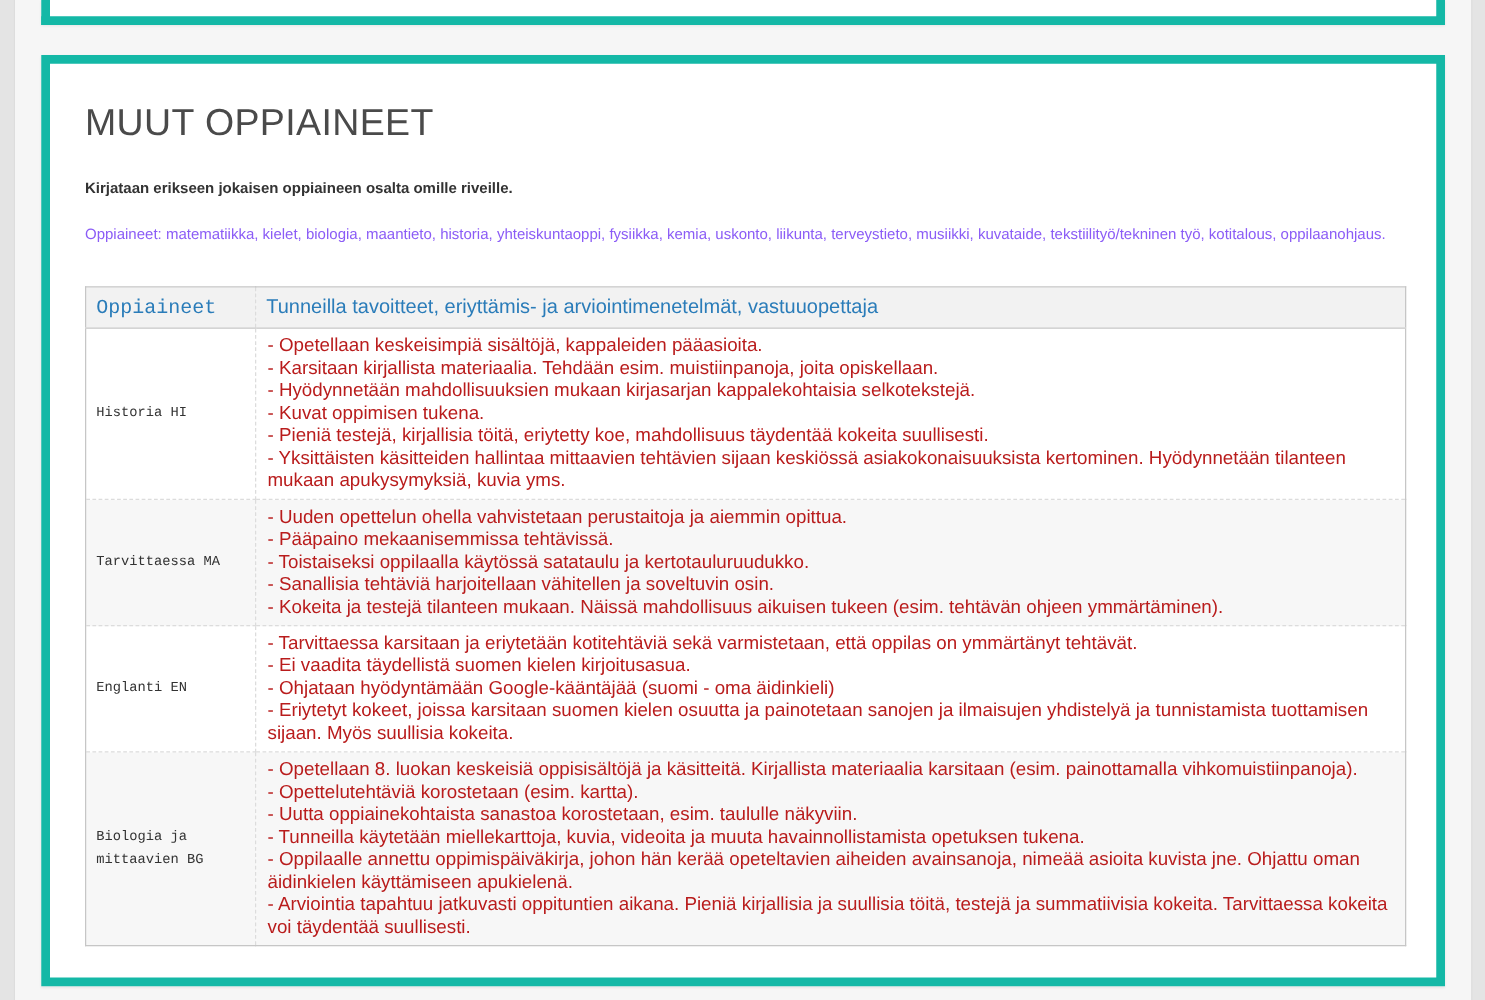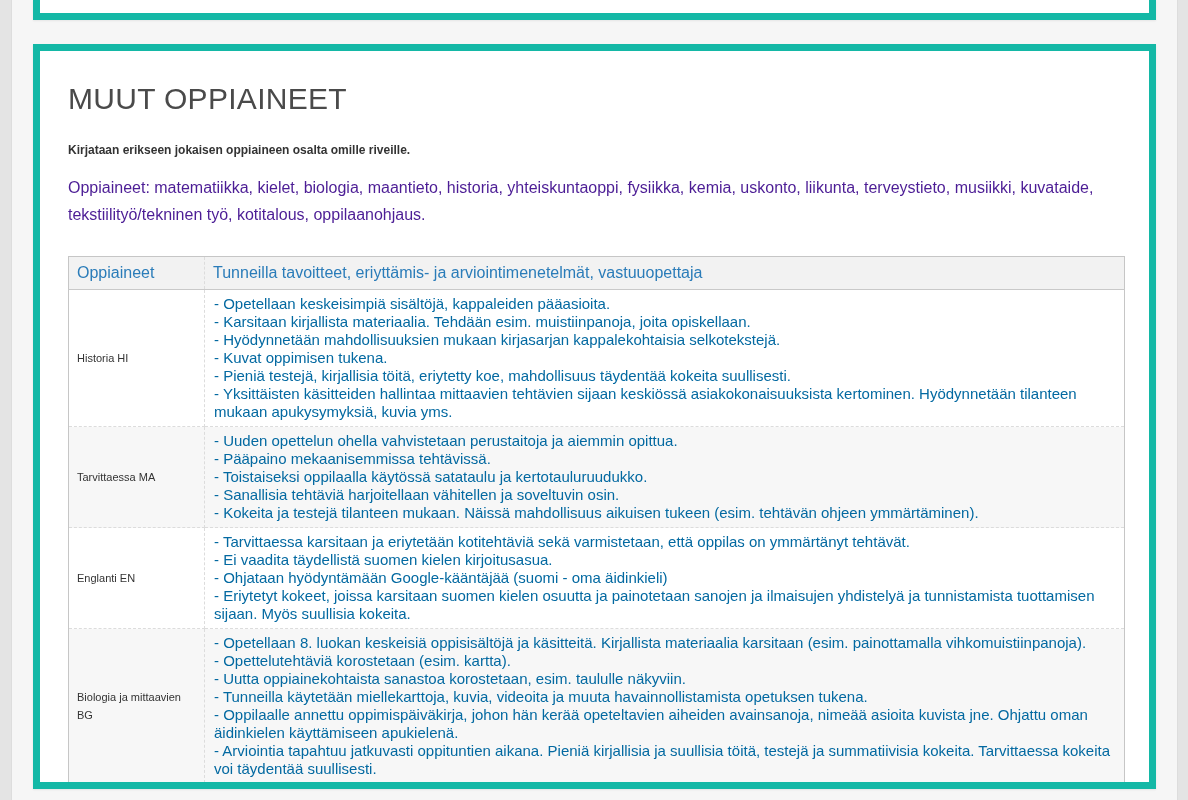--- a/index.html
+++ b/index.html
@@ -44,22 +44,22 @@
     color: #4a4a4a;
     margin: 0 0 27px 0;
   }
   .intro-bold {
     font-size: 12px;
     font-weight: 700;
     color: #333;
     margin: 0 0 17px 0;
   }
   .intro-text {
-    font-size: 16px;
-    color: #4c1d95;
+    font-size: 12px;
+    color: #8b5cf6;
     line-height: 27px;
     margin: 0 0 28px 0;
   }
   table.subjects {
     width: 100%;
     border-collapse: collapse;
     border: 1px solid #c6c6c6;
     table-layout: fixed;
   }
   table.subjects th, table.subjects td {
@@ -68,32 +68,32 @@
     vertical-align: middle;
   }
   table.subjects th {
     background: #f2f2f2;
     color: #2a7cb9;
     font-weight: 400;
     font-size: 16px;
     padding: 7px 8px;
     border-bottom: 1px solid #c9c9c9;
   }
-  th.col-subject, td.cell-subject { width: 136px; }
+  th.col-subject, td.cell-subject { width: 136px; font-family: Liberation Mono, monospace; }
   td.cell-subject {
     font-size: 11px;
     line-height: 18px;
     padding: 5px 8px;
     color: #333;
   }
   td.cell-details {
     font-size: 15px;
     line-height: 18px;
     padding: 5px 9px;
-    color: #0369a1;
+    color: #b91c1c;
     white-space: pre-line;
   }
   tbody tr:nth-child(even) { background: #f7f7f7; }
 </style>
 </head>
 <body>
 
 <div class="left-gutter"></div>
 <div class="scrollbar-track"></div>
 

